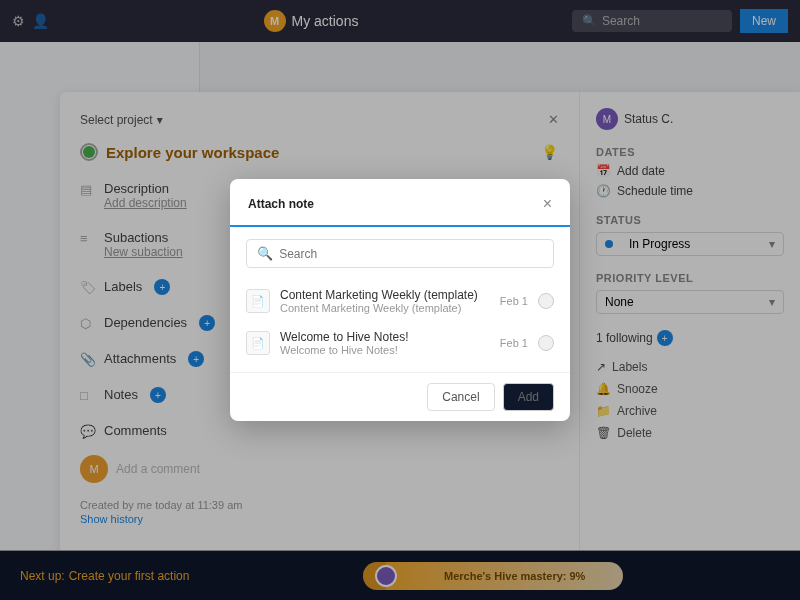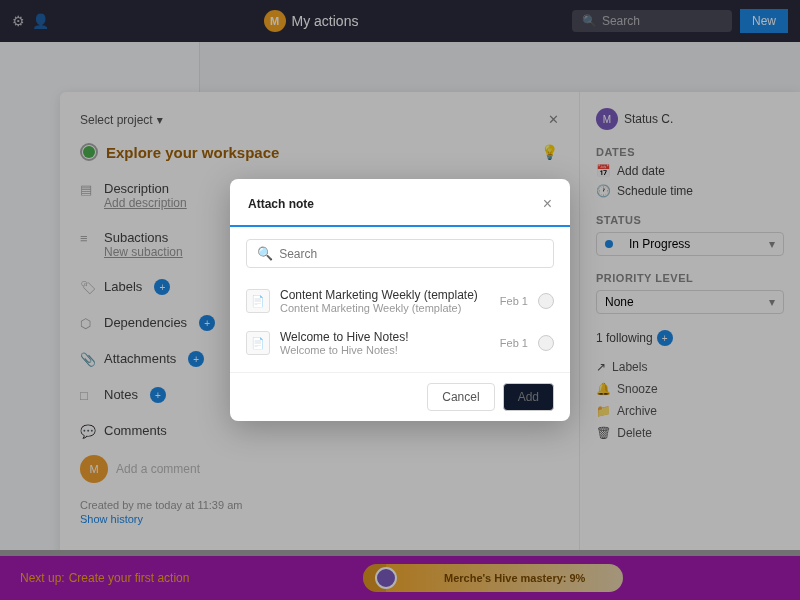--- a/index.html
+++ b/index.html
@@ -387,22 +387,22 @@
       color: #666;
       font-size: 12px;
       cursor: pointer;
     }
 
     
     .bottom-bar {
       position: absolute;
       bottom: 0; left: 0; right: 0;
       height: 50px;
-      background: #a21caf;
-      border-top: 6px solid #a3a3a3;
+      background: #0f172a;
+      border-top: 1px solid #a3a3a3;
       display: flex;
       align-items: center;
       padding: 0 20px;
       gap: 16px;
       z-index: 5;
     }
     .progress-section {
       flex: 1;
       display: flex;
       align-items: center;

